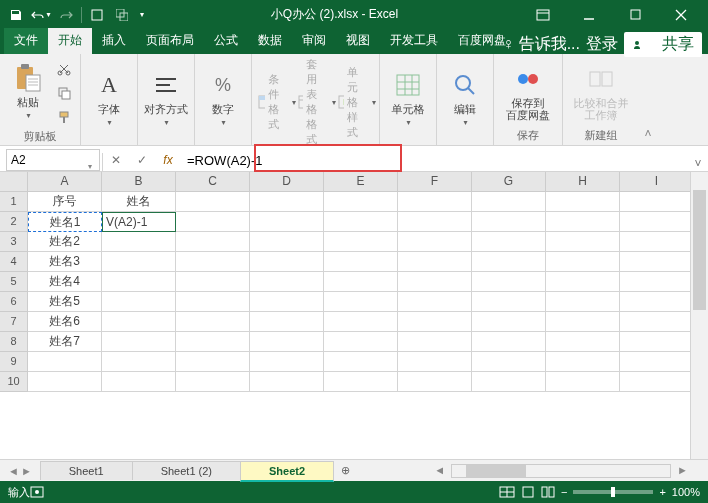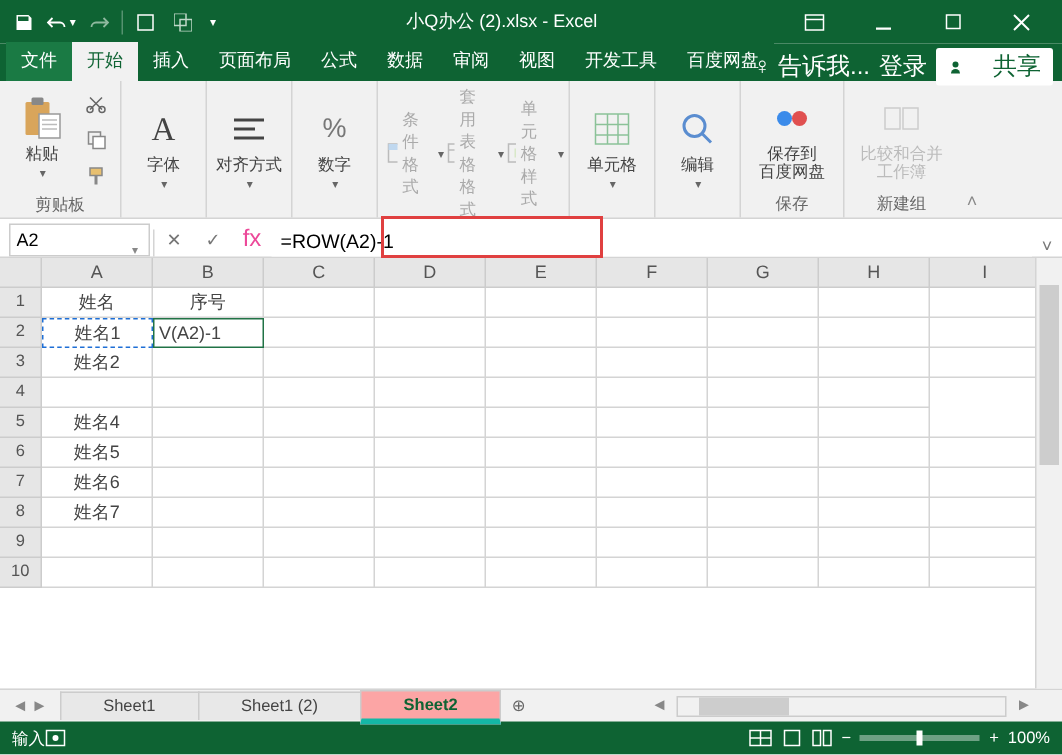--- a/index.html
+++ b/index.html
@@ -26,39 +26,39 @@
 .big-btn-label{font-size:11px;line-height:12px;text-align:center}
 .clip-icons{display:flex;flex-direction:column;gap:4px;padding-top:2px}
 .small-btn{width:20px;height:20px;display:flex;align-items:center;justify-content:center;cursor:pointer}
 .dd-arrow{font-size:8px;color:#666;margin-left:1px}
 .style-rows{display:flex;gap:2px}
 .style-row{display:flex;align-items:center;gap:3px;color:#aaa;font-size:11px;cursor:pointer}
 .fbar{height:26px;border-bottom:1px solid #d4d4d4;display:flex;align-items:flex-end;background:#fff}
 .namebox{width:94px;height:22px;border:1px solid #ccc;margin:0 6px;padding:2px 4px;font-size:12px;background:#fff}
 .fbar-btn{width:26px;height:22px;display:flex;align-items:center;justify-content:center;color:#777;cursor:pointer}
 .fbar-sep{width:1px;height:18px;background:#d4d4d4}
-.fx-label{color:#ec4899;padding:0 6px;font-size:16px}
+.fx-label{font-style:italic;color:#a16207;padding:0 6px;font-size:12px}
 .formula-input{flex:1;height:22px;border:none;padding:0 6px;font-size:13px;outline:none}
 .formula-highlight{position:absolute;border:2px solid #e04040;pointer-events:none}
 .fbar-expand{width:20px;text-align:center;color:#777;cursor:pointer}
 .sheet-area{position:relative;height:287px;display:flex;flex-direction:column}
 .col-headers{display:flex;height:20px;background:#e6e6e6}
 .corner{width:28px;border-right:1px solid #ccc;border-bottom:1px solid #ccc;background:#e6e6e6}
 .colh{width:74px;border-right:1px solid #ccc;border-bottom:1px solid #ccc;text-align:center;line-height:19px;font-size:12px;color:#555;background:#e6e6e6}
 .grid-body{flex:1;overflow:hidden;position:relative}
 .row{display:flex;height:20px}
 .rowh{width:28px;border-right:1px solid #ccc;border-bottom:1px solid #ccc;text-align:center;line-height:19px;font-size:11px;color:#555;background:#e6e6e6}
 .cell{width:74px;border-right:1px solid #d4d4d4;border-bottom:1px solid #d4d4d4;line-height:19px;padding:0 3px;font-size:12px;overflow:hidden;white-space:nowrap}
 .cell.center{text-align:center}
 .editing-cell{border:1px solid #217346!important;background:#fff;position:relative;z-index:5}
 .ref-cell{border:1px dashed #1e6fd6!important}
 .sheet-tabs{height:22px;border-top:1px solid #d4d4d4;display:flex;align-items:center;background:#f1f1f1;font-size:11px}
 .st-nav{display:flex;gap:2px;padding:0 8px;color:#888}
 .st-tab{padding:3px 28px;border:1px solid #ccc;border-bottom:none;background:#e8e8e8;cursor:pointer;margin-right:-1px}
-.st-tab.active{background:#fca5a5;border-bottom:4px solid #14b8a6;color:#0e6333;font-weight:bold;position:relative;top:1px}
+.st-tab.active{background:#fef9c3;border-bottom:2px solid #14b8a6;color:#0e6333;font-weight:bold;position:relative;top:1px}
 .st-add{padding:0 8px;color:#666;cursor:pointer}
 .st-scroll{flex:1;display:flex;justify-content:flex-end;padding-right:20px}
 .hscroll{width:220px;height:14px;background:#f1f1f1;border:1px solid #ccc;position:relative}
 .hscroll-thumb{position:absolute;left:14px;width:60px;top:0;bottom:0;background:#cdcdcd}
 .statusbar{height:22px;background:#0e6333;color:#fff;display:flex;align-items:center;padding:0 8px;font-size:11px}
 .sb-left{flex:1;display:flex;align-items:center}
 .sb-right{display:flex;align-items:center;gap:6px}
 .zoom-slider{width:80px;height:4px;background:rgba(255,255,255,.4);position:relative}
 .zoom-thumb{position:absolute;left:38px;top:-3px;width:4px;height:10px;background:#fff}
 .vscroll{position:absolute;right:0;top:0;width:18px;bottom:0;background:#f1f1f1;border-left:1px solid #d4d4d4}
@@ -355,22 +355,22 @@
     <div class="colh">D</div>
     <div class="colh">E</div>
     <div class="colh">F</div>
     <div class="colh">G</div>
     <div class="colh">H</div>
     <div class="colh">I</div>
   </div>
   <div class="grid-body" id="grid">
       <div class="row">
         <div class="rowh">1</div>
+        <div class="cell center">序号</div>
         <div class="cell center">姓名</div>
-        <div class="cell center">序号</div>
         <div class="cell"></div>
         <div class="cell"></div>
         <div class="cell"></div>
         <div class="cell"></div>
         <div class="cell"></div>
         <div class="cell"></div>
         <div class="cell"></div>
       </div>
       <div class="row">
         <div class="rowh">2</div>
@@ -391,20 +391,21 @@
         <div class="cell"></div>
         <div class="cell"></div>
         <div class="cell"></div>
         <div class="cell"></div>
         <div class="cell"></div>
         <div class="cell"></div>
         <div class="cell"></div>
       </div>
       <div class="row">
         <div class="rowh">4</div>
+        <div class="cell center">姓名3</div>
         <div class="cell"></div>
         <div class="cell"></div>
         <div class="cell"></div>
         <div class="cell"></div>
         <div class="cell"></div>
         <div class="cell"></div>
         <div class="cell"></div>
         <div class="cell"></div>
       </div>
       <div class="row">

